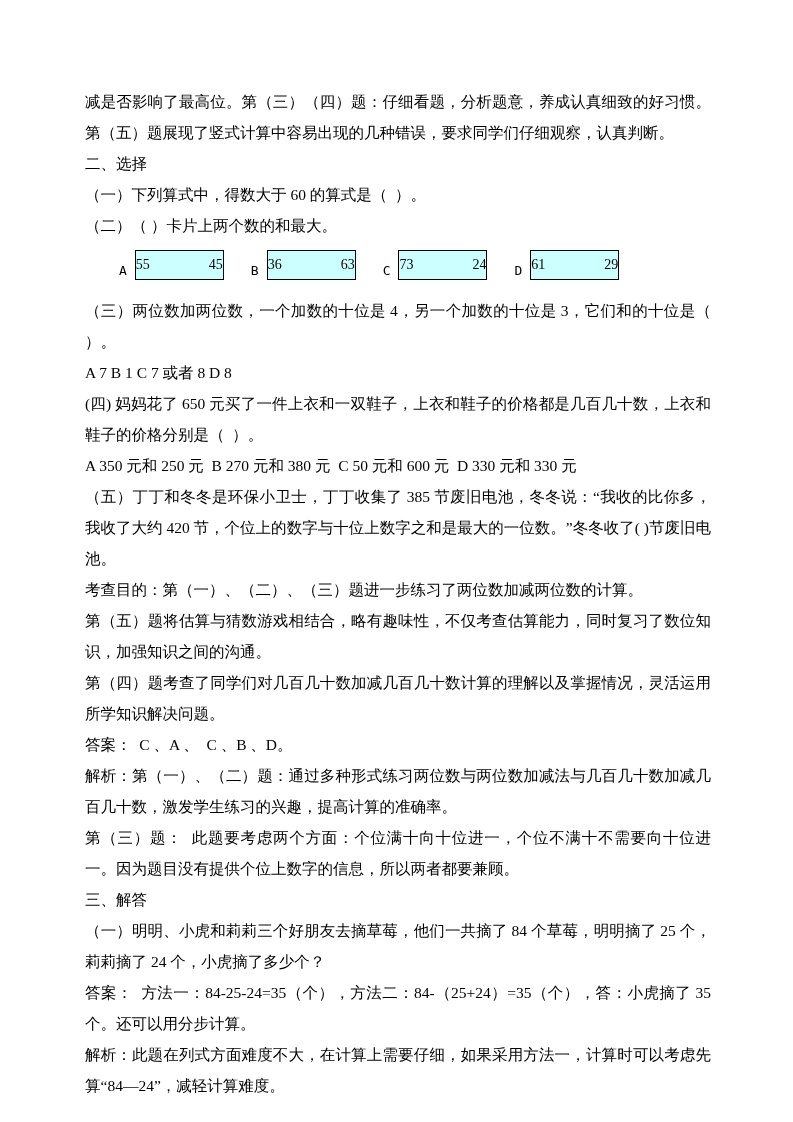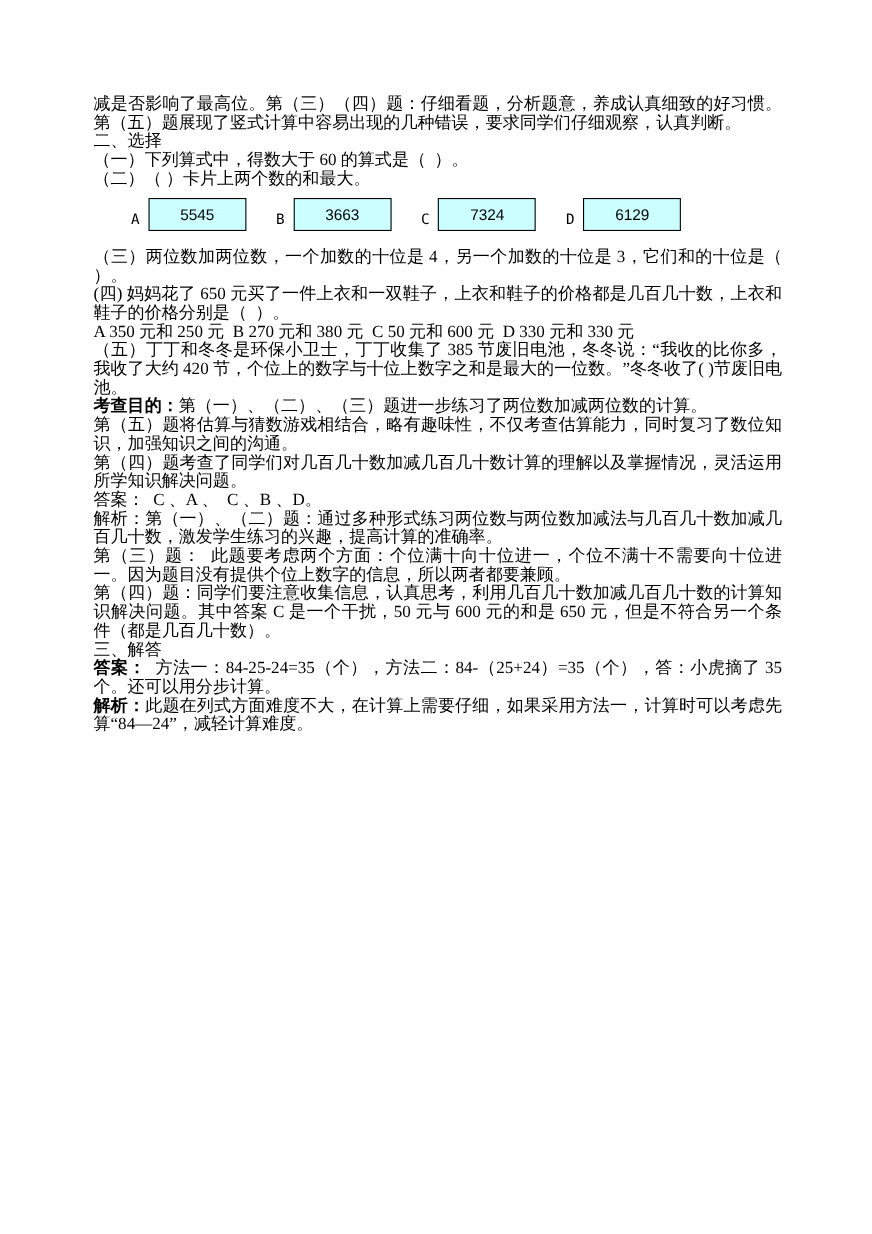--- a/index.html
+++ b/index.html
@@ -14,28 +14,28 @@
     font-family: "Liberation Serif", "DejaVu Serif", serif;
     color: #000000;
   }
   .doc {
     padding: 86px 82px 0 85px;
     width: 626px;
   }
   .doc p {
     margin: 0;
     font-size: 15.5px;
-    line-height: 17px;
+    line-height: 31px;
     text-align: justify;
     text-justify: inter-ideograph;
     white-space: pre-wrap;
     word-break: break-all;
   }
   .doc p b {
-    font-weight: bold;
+    font-weight: normal;
   }
   
   .figure {
     display: flex;
     align-items: flex-end;
     padding: 9px 0 15px 34px;
   }
   .card-group {
     display: flex;
     align-items: flex-end;
@@ -47,22 +47,22 @@
     line-height: 1;
     padding: 0 8px 3px 0;
   }
   .card-box {
     width: 87px;
     height: 28px;
     background: #ccffff;
     border: 1px solid #000000;
     display: flex;
     align-items: center;
-    justify-content: center;
-    font-family: Liberation Sans, sans-serif;
+    justify-content: space-between;
+    font-family: Liberation Serif, serif;
     font-size: 14px;
   }
 </style>
 </head>
 <body>
 
 <div class="doc">
 
   <p><b></b><span>减是否影响了最高位。第（三）（四）题：仔细看题，分析题意，养成认真细致的好习惯。第（五）题展现了竖式计算中容易出现的几种错误，要求同学们仔细观察，认真判断。</span></p>
 
@@ -99,44 +99,45 @@
       <span class="card-label">D</span>
       <span class="card-box">
         <span>61</span>
         <span>29</span>
       </span>
     </div>
   </div>
 
   <p><b></b><span>（三）两位数加两位数，一个加数的十位是 4，另一个加数的十位是 3，它们和的十位是（ ）。</span></p>
 
+  <p><b></b><span>A 7 B 1 C 7 或者 8 D 8</span></p>
 
   <p><b></b><span>(四) 妈妈花了 650 元买了一件上衣和一双鞋子，上衣和鞋子的价格都是几百几十数，上衣和鞋子的价格分别是（  ）。</span></p>
 
   <p><b></b><span>A 350 元和 250 元  B 270 元和 380 元  C 50 元和 600 元  D 330 元和 330 元</span></p>
 
   <p><b></b><span>（五）丁丁和冬冬是环保小卫士，丁丁收集了 385 节废旧电池，冬冬说：“我收的比你多，我收了大约 420 节，个位上的数字与十位上数字之和是最大的一位数。”冬冬收了( )节废旧电池。</span></p>
 
 
   <p><b>考查目的：</b><span>第（一）、（二）、（三）题进一步练习了两位数加减两位数的计算。</span></p>
 
   <p><b></b><span>第（五）题将估算与猜数游戏相结合，略有趣味性，不仅考查估算能力，同时复习了数位知识，加强知识之间的沟通。</span></p>
 
   <p><b></b><span>第（四）题考查了同学们对几百几十数加减几百几十数计算的理解以及掌握情况，灵活运用所学知识解决问题。</span></p>
 
   <p><b></b><span>答案：  C 、A 、  C 、B 、D。</span></p>
 
   <p><b></b><span>解析：第（一）、（二）题：通过多种形式练习两位数与两位数加减法与几百几十数加减几百几十数，激发学生练习的兴趣，提高计算的准确率。</span></p>
 
   <p><b></b><span>第（三）题：  此题要考虑两个方面：个位满十向十位进一，个位不满十不需要向十位进一。因为题目没有提供个位上数字的信息，所以两者都要兼顾。</span></p>
 
-  <p><b></b><span>第（四）题：同学们要注意收集信息，认真思考，利用几百几十数加减几百几十数的计算知识解决问题。其中答案 C 是一个干扰，50 元与 600 元的和是 650 元，但是不符合另一个条件（都是几百几十数）。</span></p>
 
 
   <p><b></b><span>三、解答</span></p>
 
+  <p><b></b><span>（一）明明、小虎和莉莉三个好朋友去摘草莓，他们一共摘了 84 个草莓，明明摘了 25 个，莉莉摘了 24 个，小虎摘了多少个？</span></p>
 
 
   <p><b>答案：</b><span>  方法一：84-25-24=35（个），方法二：84-（25+24）=35（个），答：小虎摘了 35 个。还可以用分步计算。</span></p>
 
   <p><b>解析：</b><span>此题在列式方面难度不大，在计算上需要仔细，如果采用方法一，计算时可以考虑先算“84—24”，减轻计算难度。</span></p>
 
 </div>
 
 </body></html>

